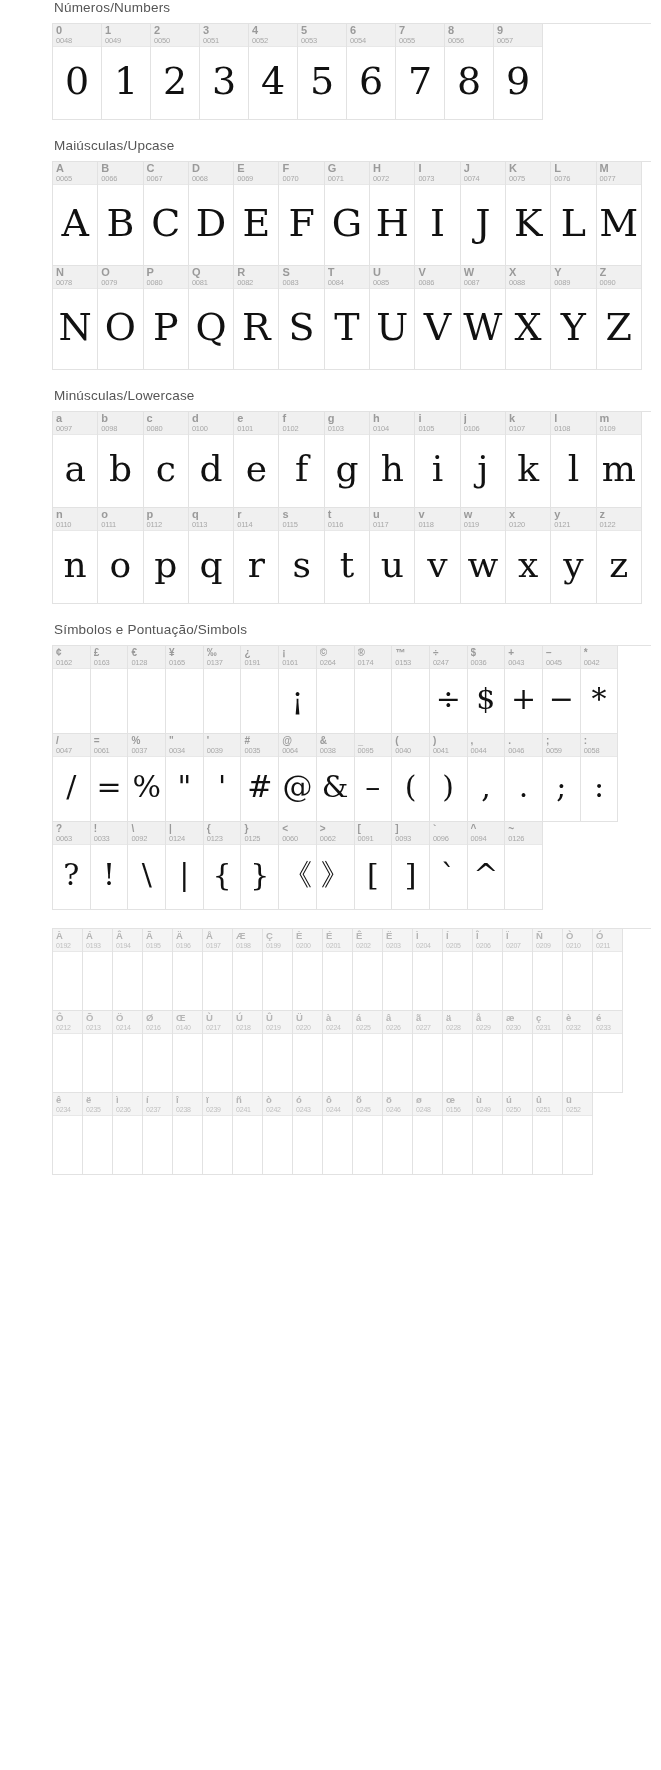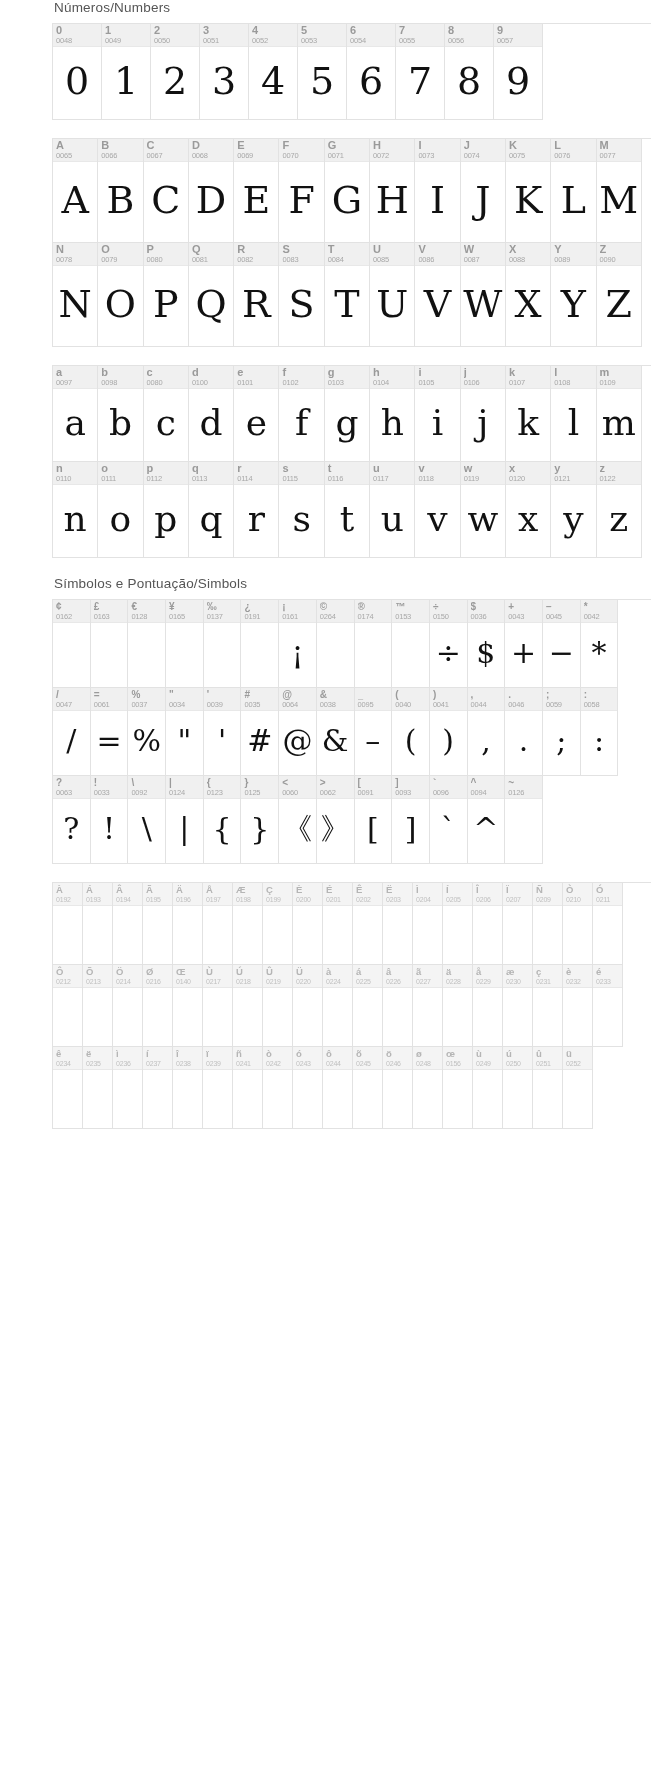--- a/index.html
+++ b/index.html
@@ -179,20 +179,21 @@
           <div class="cell">
             <div class="hdr">
               <span class="chr">9</span>
               <span class="code">0057</span>
             </div>
             <div class="glyph">9</div>
           </div>
         </div>
       </div>
       <div class="section">
+        <div class="section-title">Maiúsculas/Upcase</div>
         <div class="grid g-up">
           <div class="cell">
             <div class="hdr">
               <span class="chr">A</span>
               <span class="code">0065</span>
             </div>
             <div class="glyph">A</div>
           </div>
           <div class="cell">
             <div class="hdr">
@@ -365,20 +366,21 @@
           <div class="cell">
             <div class="hdr">
               <span class="chr">Z</span>
               <span class="code">0090</span>
             </div>
             <div class="glyph">Z</div>
           </div>
         </div>
       </div>
       <div class="section">
+        <div class="section-title">Minúsculas/Lowercase</div>
         <div class="grid g-low">
           <div class="cell">
             <div class="hdr">
               <span class="chr">a</span>
               <span class="code">0097</span>
             </div>
             <div class="glyph">a</div>
           </div>
           <div class="cell">
             <div class="hdr">
@@ -626,21 +628,21 @@
           <div class="cell empty">
             <div class="hdr">
               <span class="chr">™</span>
               <span class="code">0153</span>
             </div>
             <div class="glyph"></div>
           </div>
           <div class="cell">
             <div class="hdr">
               <span class="chr">÷</span>
-              <span class="code">0150</span>
+              <span class="code">0247</span>
             </div>
             <div class="glyph">÷</div>
           </div>
           <div class="cell">
             <div class="hdr">
               <span class="chr">$</span>
               <span class="code">0036</span>
             </div>
             <div class="glyph">$</div>
           </div>

